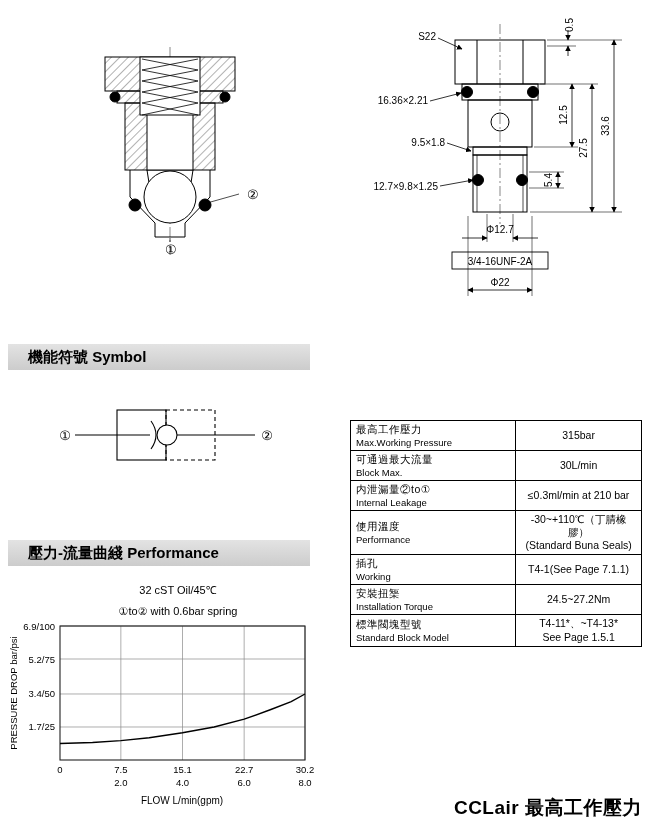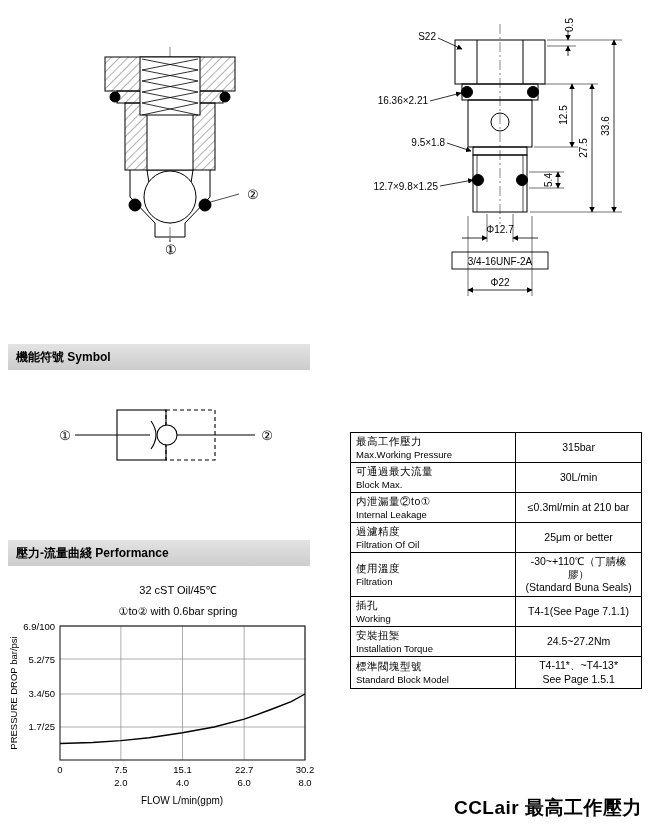--- a/index.html
+++ b/index.html
@@ -5,24 +5,24 @@
   html,body{margin:0;padding:0;background:#fff;}
   #page{position:relative;width:650px;height:838px;background:#ffffff;
         font-family:"Liberation Sans",sans-serif;color:#000;overflow:hidden;}
   .abs{position:absolute;}
   svg{font-family:"Liberation Sans",sans-serif;}
   svg text{fill:#000;}
 
   .section-header{
     position:absolute;height:26px;box-sizing:border-box;
     background:linear-gradient(#e3e3e3,#cccccc);
-    font-size:12px;font-weight:bold;line-height:26px;padding-left:8px;
+    font-size:15px;font-weight:bold;line-height:26px;padding-left:20px;
   }
 
-  table.specs{position:absolute;left:350px;top:432px;width:292px;
+  table.specs{position:absolute;left:350px;top:420px;width:292px;
     border-collapse:collapse;border:1.5px solid #000;table-layout:fixed;}
   table.specs td{border:1px solid #000;padding:2px 5px;vertical-align:middle;}
   table.specs td.lbl{width:53%;}
   table.specs .zh{font-size:10.5px;letter-spacing:.5px;}
   table.specs .en{font-size:9.5px;}
   table.specs td.val{font-size:10.5px;white-space:pre-line;line-height:1.25;text-align:center;}
   table.specs tr{height:26px;}
 
   #logo{position:absolute;left:420px;top:795px;width:222px;text-align:right;
         font-size:19px;font-weight:bold;letter-spacing:.5px;}
@@ -158,29 +158,22 @@
       </tr>
       <tr>
         <td class="lbl">
           <div class="zh">内泄漏量②to①</div>
           <div class="en">Internal Leakage</div>
         </td>
         <td class="val">≤0.3ml/min at 210 bar</td>
       </tr>
       <tr>
         <td class="lbl">
-          <div class="zh">過濾精度</div>
-          <div class="en">Filtration Of Oil</div>
-        </td>
-        <td class="val">25μm or better</td>
-      </tr>
-      <tr>
-        <td class="lbl">
           <div class="zh">使用溫度</div>
-          <div class="en">Filtration</div>
+          <div class="en">Performance</div>
         </td>
         <td class="val">-30~+110℃（丁腈橡膠）
 (Standard Buna Seals)</td>
       </tr>
       <tr>
         <td class="lbl">
           <div class="zh">插孔</div>
           <div class="en">Working</div>
         </td>
         <td class="val">T4-1(See Page 7.1.1)</td>

